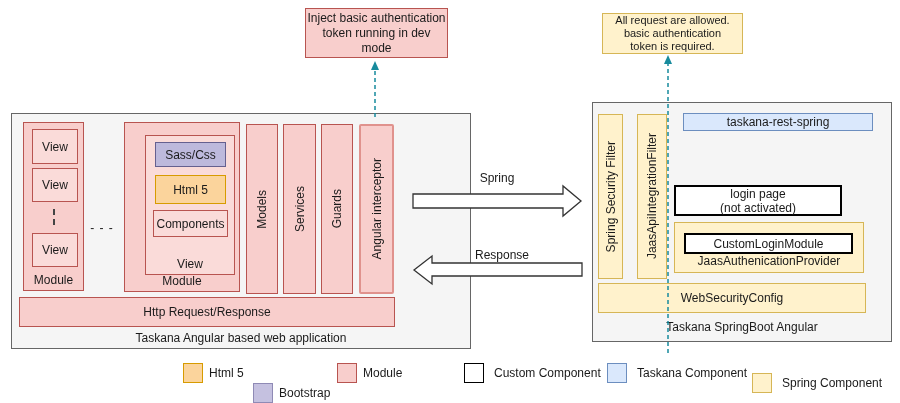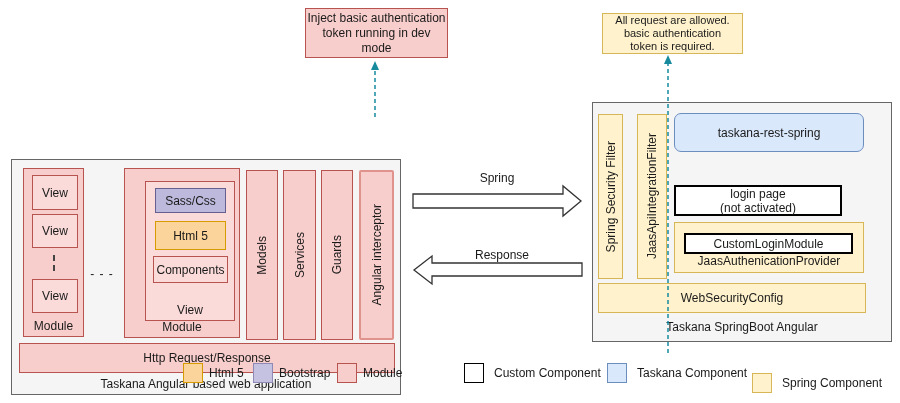--- a/index.html
+++ b/index.html
@@ -33,21 +33,21 @@
 <div class="canvas">
 
   <div class="abs box angular center pre" style="left:305px;top:8px;width:143px;height:50px;line-height:15px;">Inject basic authentication
 token running in dev
 mode</div>
 
   <div class="abs box spring center pre" style="left:602px;top:13px;width:141px;height:41px;font-size:11px;line-height:13px;">All request are allowed.
 basic authentication
 token is required.</div>
 
-  <div class="abs box container" style="left:11px;top:113px;width:390px;height:236px;margin-top:46px;">
+  <div class="abs box container" style="left:11px;top:113px;width:460px;height:236px;">
 
     <div class="abs box angular" style="left:11px;top:8px;width:61px;height:169px;">
       <div class="abs box angular-light center" style="left:8px;top:6px;width:46px;height:35px;">View</div>
       <div class="abs box angular-light center" style="left:8px;top:45px;width:46px;height:34px;">View</div>
       <div class="abs vdots" style="left:29px;top:86px;width:0;height:16px;"></div>
       <div class="abs box angular-light center" style="left:8px;top:110px;width:46px;height:34px;">View</div>
       <div class="bottom-label">Module</div>
     </div>
 
     <div class="abs center" style="left:72px;top:106px;width:36px;height:16px;letter-spacing:1px;">- - -</div>
@@ -82,21 +82,21 @@
 
   <div class="abs box container" style="left:592px;top:102px;width:300px;height:240px;">
 
     <div class="abs box spring center" style="left:5px;top:11px;width:25px;height:165px;">
       <span class="vtext">Spring Security Filter</span>
     </div>
     <div class="abs box spring center" style="left:44px;top:11px;width:30px;height:165px;">
       <span class="vtext">JaasApiIntegrationFilter</span>
     </div>
 
-    <div class="abs box taskana center" style="left:81px;top:10px;width:190px;height:39px;border-radius:7px;">taskana-rest-spring</div>
+    <div class="abs box taskana center" style="left:90px;top:10px;width:190px;height:18px;">taskana-rest-spring</div>
 
     <div class="abs custom center pre" style="left:81px;top:82px;width:168px;height:31px;line-height:14px;">login page
 (not activated)</div>
 
     <div class="abs box spring" style="left:81px;top:119px;width:190px;height:51px;padding-left:48px;">
       <div class="abs custom center" style="left:9px;top:10px;width:169px;height:21px;">CustomLoginModule</div>
       <div class="bottom-label" style="bottom:4px;">JaasAuthenicationProvider</div>
     </div>
 
     <div class="abs box spring center" style="left:5px;top:180px;width:268px;height:30px;">WebSecurityConfig</div>
@@ -117,21 +117,21 @@
     <path d="M375,61 L371,70 L379,70 Z" fill="var(--c-teal)"></path>
 
     <line x1="668" y1="353" x2="668" y2="62" stroke="var(--c-teal)" stroke-width="1.5" stroke-dasharray="4 3"></line>
     <path d="M668,55 L664,64 L672,64 Z" fill="var(--c-teal)"></path>
   </svg>
 
   <div class="legend-item gap-s" style="left:183px;">
     <span class="swatch" style="background: rgb(251, 212, 156); border-color: rgb(215, 155, 0);"></span>
     <span>Html 5</span>
   </div>
-  <div class="legend-item gap-s" style="left:253px;">
+  <div class="legend-item gap-s" style="left:253px;margin-top:20px;">
     <span class="swatch" style="background: rgb(197, 193, 224); border-color: rgb(143, 138, 181);"></span>
     <span>Bootstrap</span>
   </div>
   <div class="legend-item gap-s" style="left:337px;">
     <span class="swatch" style="background: rgb(248, 206, 204); border-color: rgb(184, 84, 80);"></span>
     <span>Module</span>
   </div>
   <div class="legend-item gap-l" style="left:464px;">
     <span class="swatch" style="background: rgb(255, 255, 255); border-color: rgb(0, 0, 0);"></span>
     <span>Custom Component</span>

